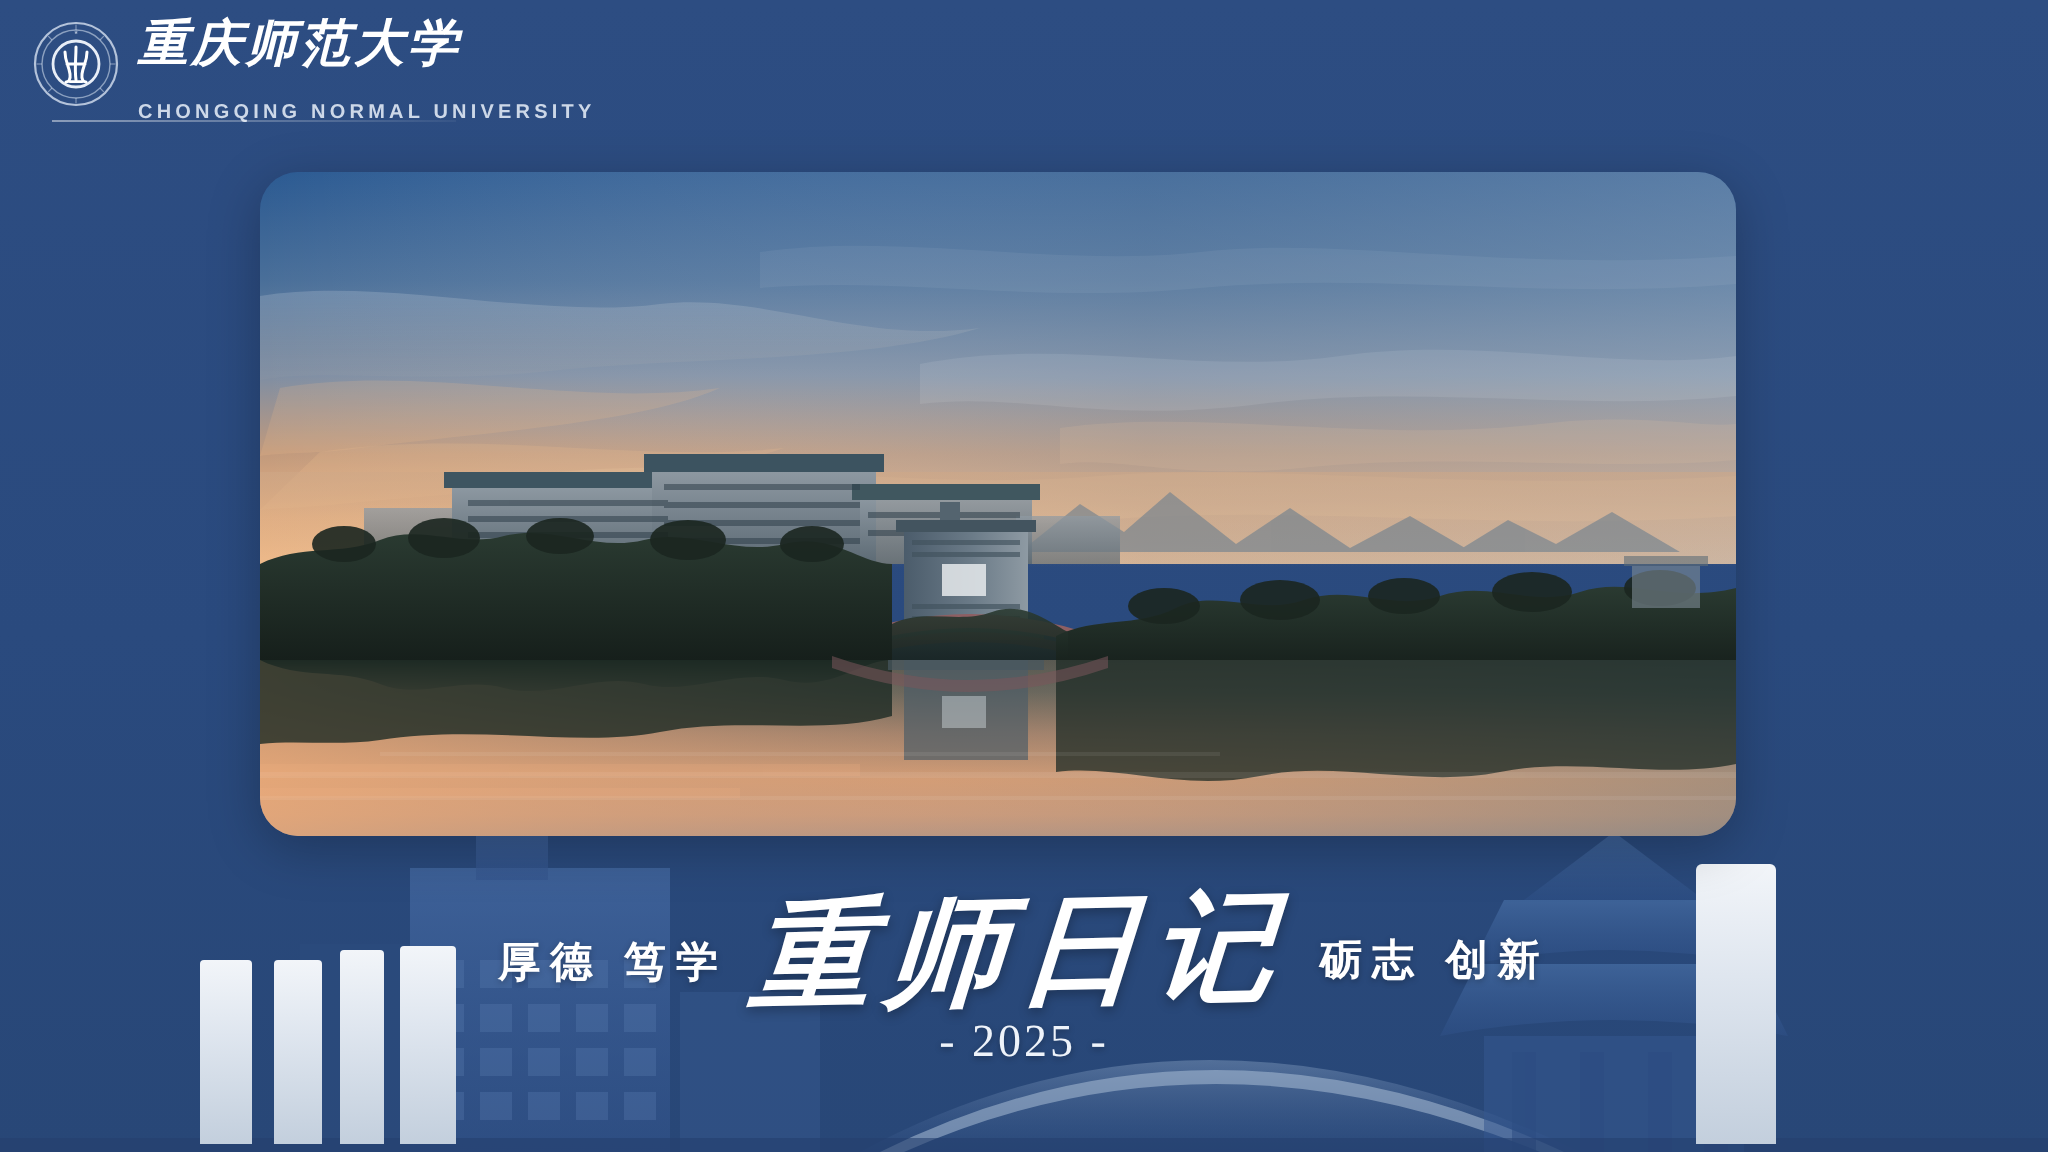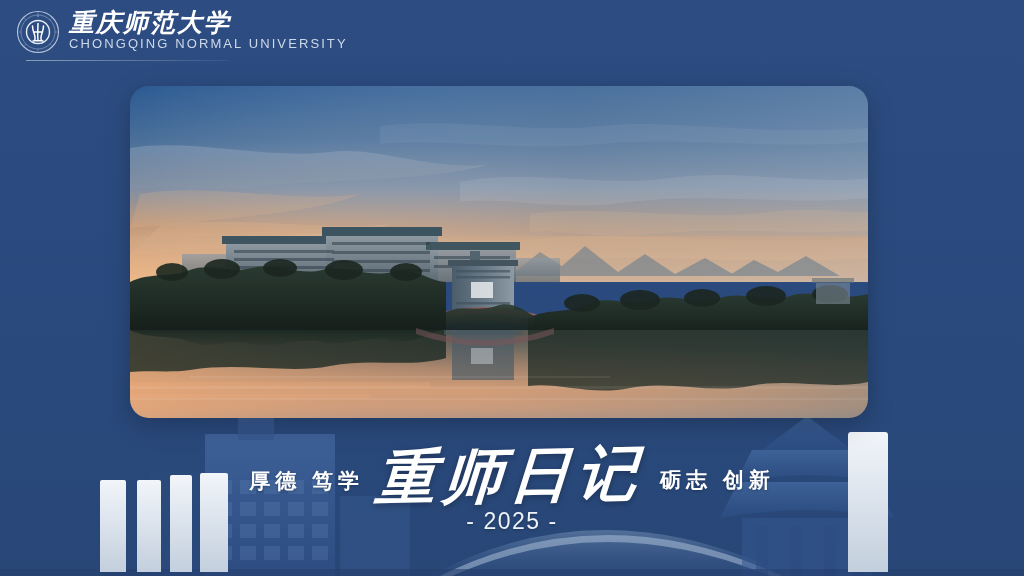--- a/index.html
+++ b/index.html
@@ -29,22 +29,22 @@
   .seal{width:44px;height:44px;position:relative;flex:0 0 auto;}
   .seal svg{display:block;}
   .brand{display:flex;flex-direction:column;justify-content:center;}
   .brand-cn{
     font-family:"Liberation Serif","DejaVu Serif",serif;
     color:#ffffff;font-size:25px;font-weight:700;letter-spacing:2px;
     line-height:1.05;white-space:nowrap;
     font-style:italic;
   }
   .brand-en{
-    color:#cdd8e8;font-size:13px;letter-spacing:2.1px;white-space:nowrap;
-    margin-top:0;font-weight:400;
+    color:#cdd8e8;font-size:10px;letter-spacing:2.1px;white-space:nowrap;
+    margin-top:15px;font-weight:700;
   }
   .header-rule{
     position:absolute;left:26px;top:60px;width:202px;height:1px;
     background:linear-gradient(90deg,rgba(255,255,255,.45),rgba(255,255,255,.05));
   }
 
   
   .photo-wrap{
     position:absolute;left:130px;top:86px;width:738px;height:332px;
     border-radius:19px;overflow:hidden;
@@ -73,20 +73,21 @@
     color:#ffffff;
     font-family:"Liberation Serif","DejaVu Serif",serif;
     font-size:60px;font-weight:700;font-style:italic;
     letter-spacing:7px;white-space:nowrap;line-height:1;
     transform:skewX(-5deg) rotate(-1.2deg);
     text-shadow:0 2px 6px rgba(0,0,0,.3);
   }
   .yearrow{
     position:absolute;left:0;right:0;top:62px;
     text-align:center;
+    font-family:Liberation Serif, serif;
   }
   .year{
     color:#eef3fa;font-size:23px;letter-spacing:1.5px;font-weight:400;
     text-shadow:0 1px 3px rgba(0,0,0,.3);
   }
 </style>
 </head>
 <body>
 
 <div class="slide">

